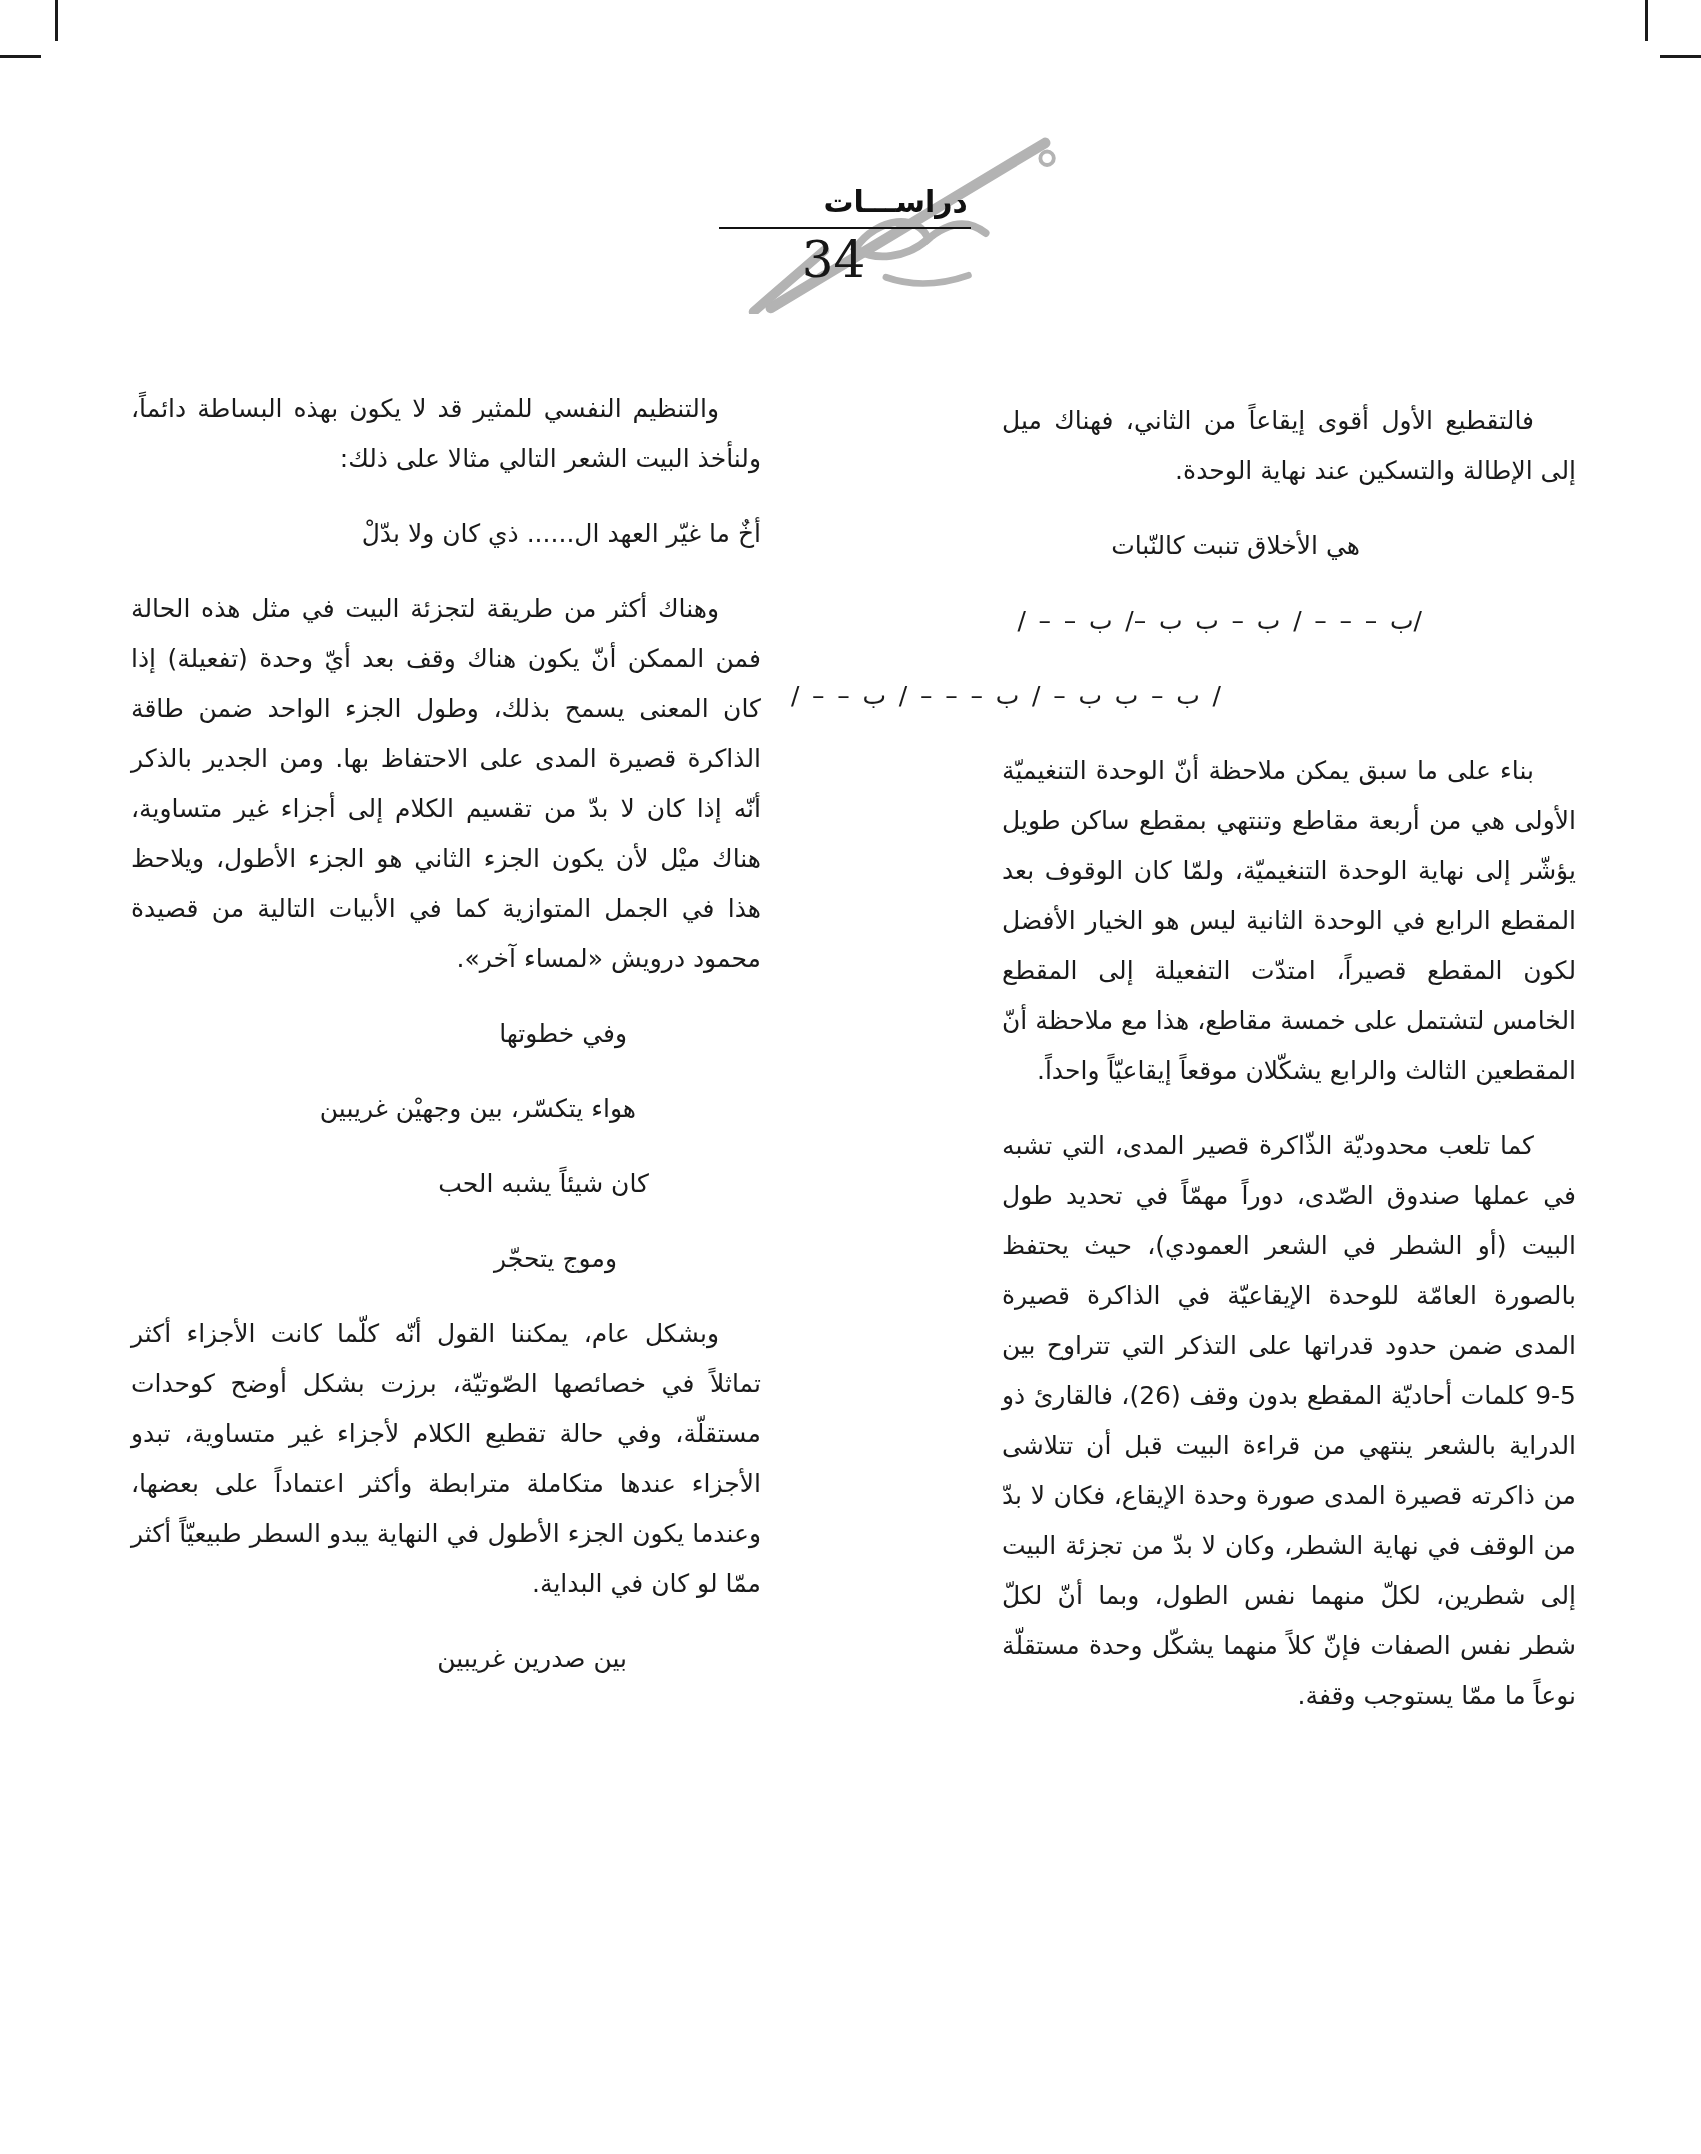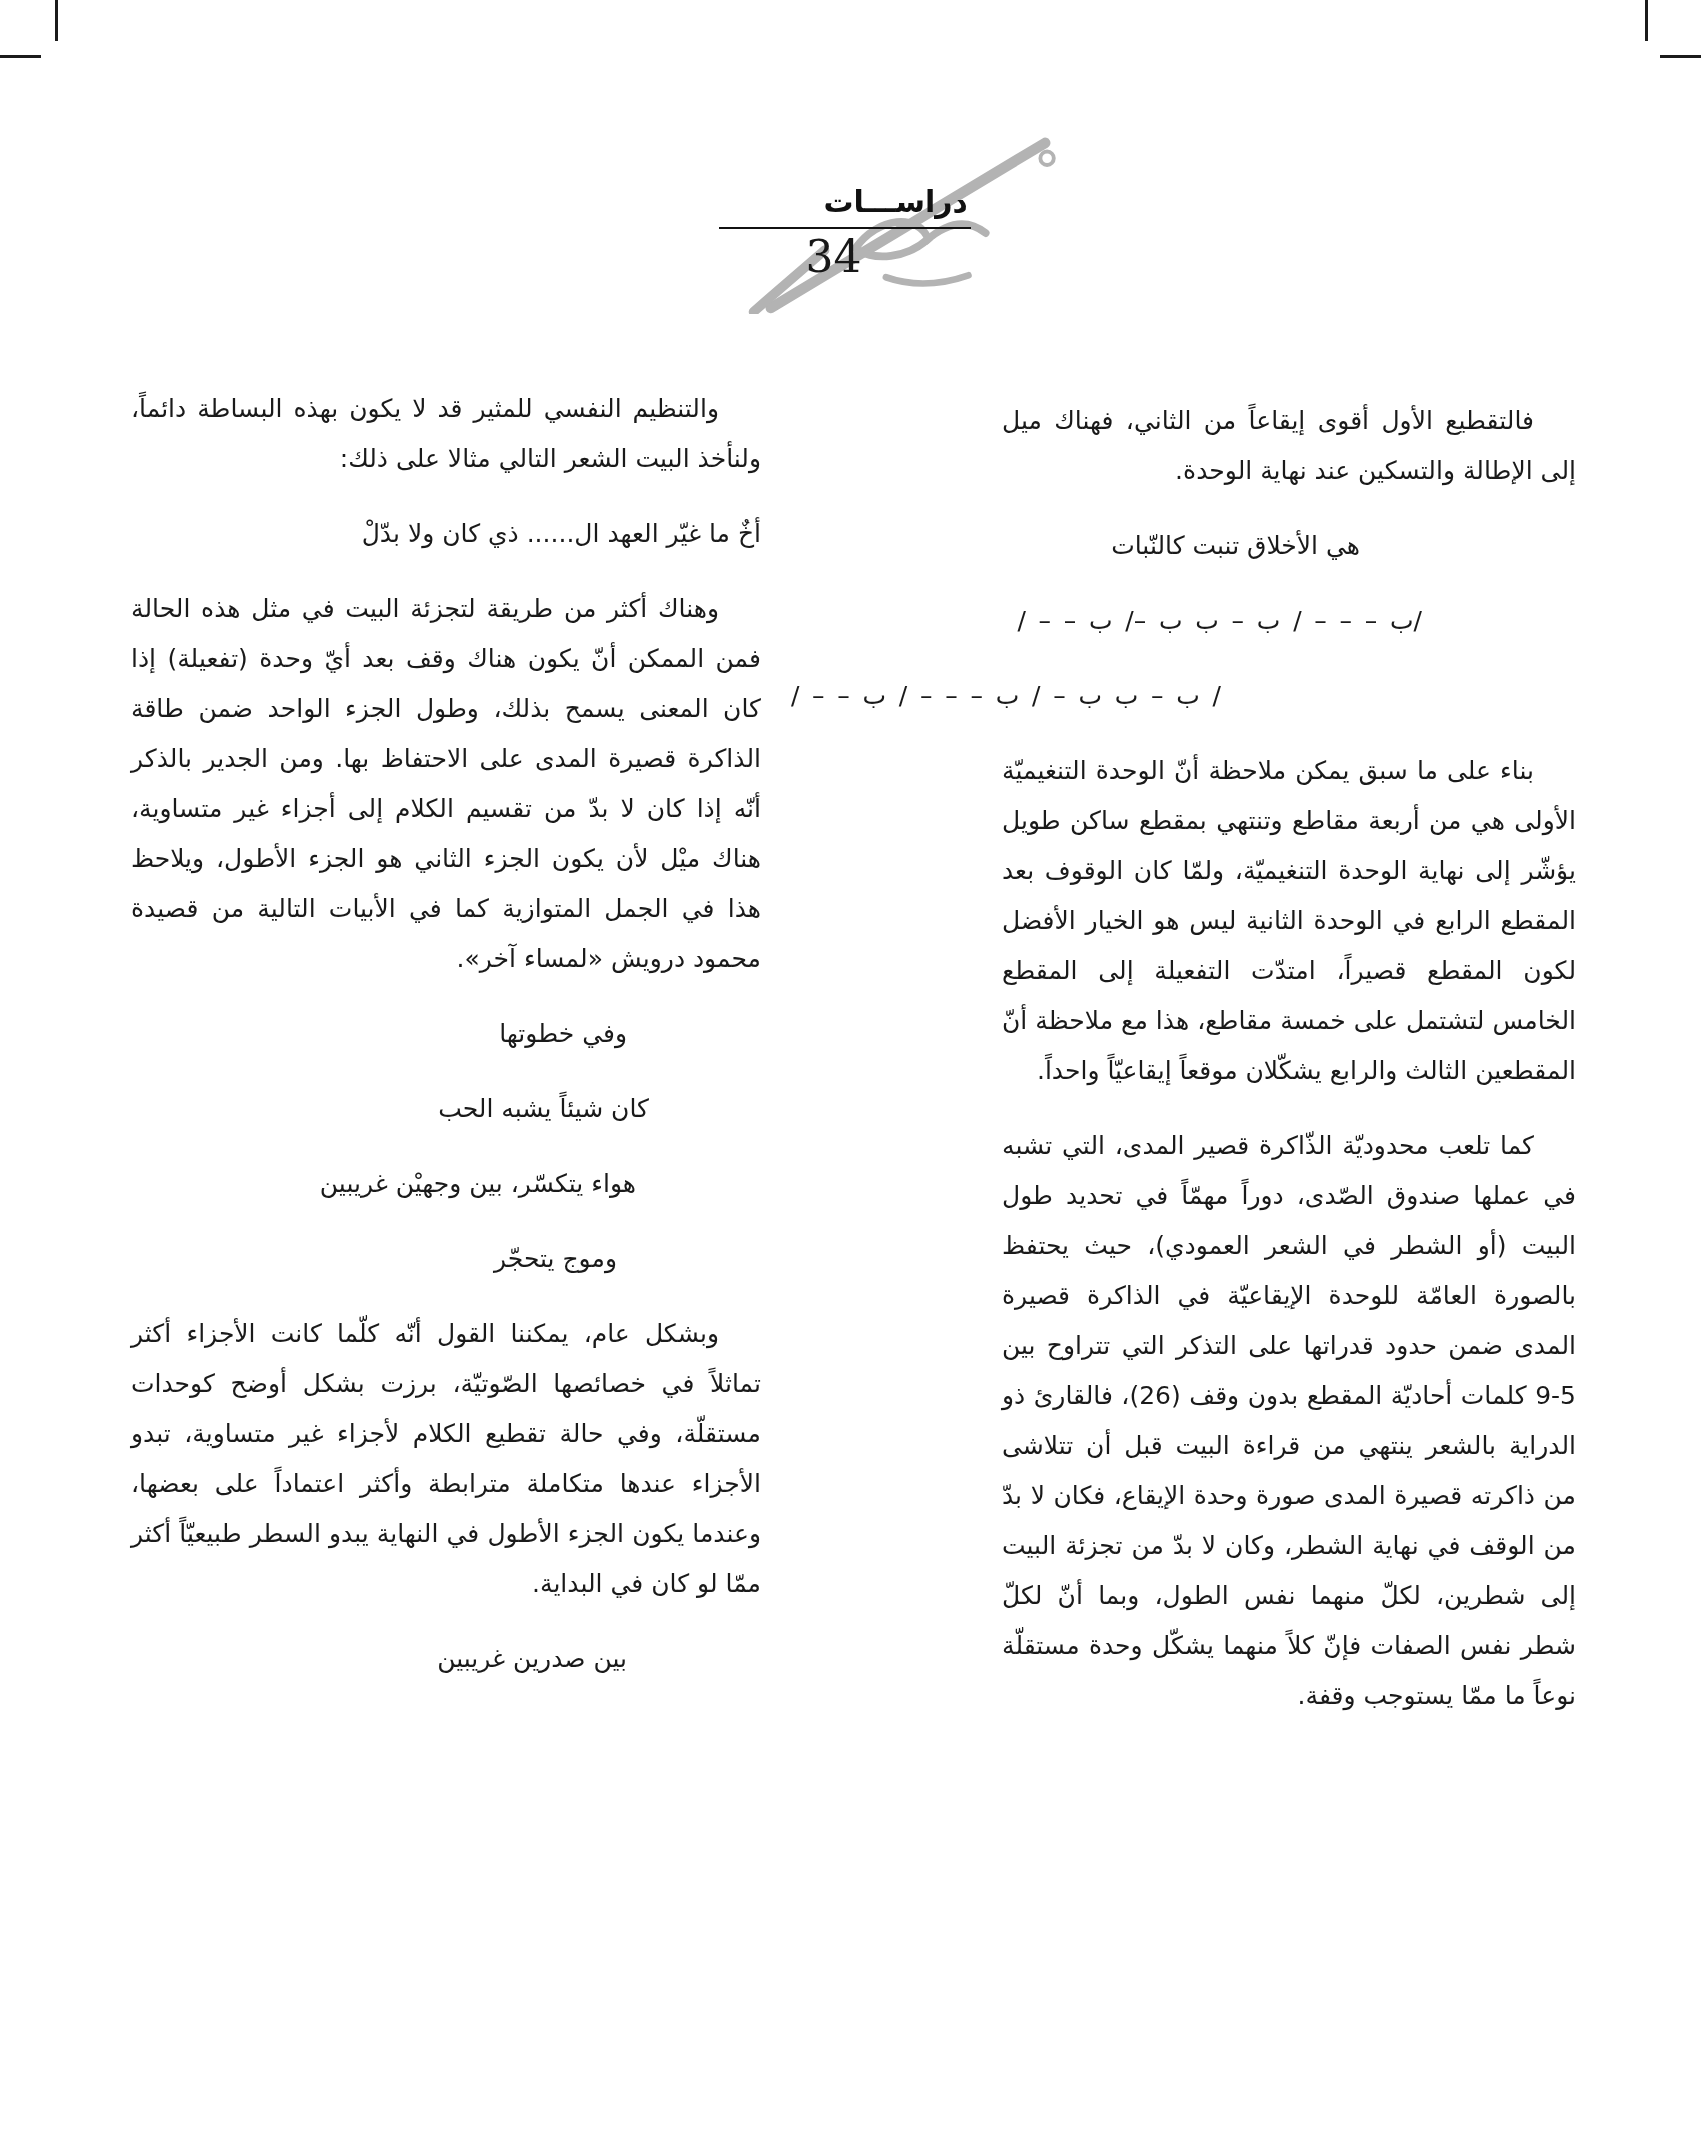--- a/index.html
+++ b/index.html
@@ -22,21 +22,21 @@
   .logo-svg{position:absolute;left:742px;top:133px;width:331px;height:181px;}
   .section-title{
     position:absolute;right:733px;top:184px;
     direction:rtl;font-size:30px;font-weight:bold;color:#111;
     letter-spacing:1px;white-space:nowrap;
   }
   .header-rule{position:absolute;left:719px;top:227px;width:252px;height:1.9px;background:#111;}
   .page-number{
     position:absolute;left:788px;top:231px;width:91px;
     text-align:center;font-family:"DejaVu Serif", serif;
-    font-size:44px;color:#171717;
+    font-size:50px;color:#171717;
   }
 
   
   .col{
     position:absolute;direction:rtl;
     font-size:25px;line-height:50px;
     text-align:justify;text-justify:inter-word;
   }
   .col-right{left:1002px;top:396px;width:574px;}
   .col-left{left:131px;top:384px;width:630px;}
@@ -77,21 +77,21 @@
       <div class="blk metric" style="padding-right: 154px;">/ب – – – / ب – ب ب –/ ب – – /</div>
       <div class="blk metric" style="padding-right: 355px;">/ ب – ب ب – / ب – – – / ب – – /</div>
       <div class="blk paragraph">بناء على ما سبق يمكن ملاحظة أنّ الوحدة التنغيميّة الأولى هي من أربعة مقاطع وتنتهي بمقطع ساكن طويل يؤشّر إلى نهاية الوحدة التنغيميّة، ولمّا كان الوقوف بعد المقطع الرابع في الوحدة الثانية ليس هو الخيار الأفضل لكون المقطع قصيراً، امتدّت التفعيلة إلى المقطع الخامس لتشتمل على خمسة مقاطع، هذا مع ملاحظة أنّ المقطعين الثالث والرابع يشكّلان موقعاً إيقاعيّاً واحداً.</div>
       <div class="blk paragraph">كما تلعب محدوديّة الذّاكرة قصير المدى، التي تشبه في عملها صندوق الصّدى، دوراً مهمّاً في تحديد طول البيت (أو الشطر في الشعر العمودي)، حيث يحتفظ بالصورة العامّة للوحدة الإيقاعيّة في الذاكرة قصيرة المدى ضمن حدود قدراتها على التذكر التي تتراوح بين 5-9 كلمات أحاديّة المقطع بدون وقف (26)، فالقارئ ذو الدراية بالشعر ينتهي من قراءة البيت قبل أن تتلاشى من ذاكرته قصيرة المدى صورة وحدة الإيقاع، فكان لا بدّ من الوقف في نهاية الشطر، وكان لا بدّ من تجزئة البيت إلى شطرين، لكلّ منهما نفس الطول، وبما أنّ لكلّ شطر نفس الصفات فإنّ كلاً منهما يشكّل وحدة مستقلّة نوعاً ما ممّا يستوجب وقفة.</div>
     </section>
   <section class="col col-left">
       <div class="blk paragraph">والتنظيم النفسي للمثير قد لا يكون بهذه البساطة دائماً، ولنأخذ البيت الشعر التالي مثالا على ذلك:</div>
       <div class="blk verse" style="padding-right: 0px;">أخٌ ما غيّر العهد ال...... ذي كان ولا بدّلْ</div>
       <div class="blk paragraph">وهناك أكثر من طريقة لتجزئة البيت في مثل هذه الحالة فمن الممكن أنّ يكون هناك وقف بعد أيّ وحدة (تفعيلة) إذا كان المعنى يسمح بذلك، وطول الجزء الواحد ضمن طاقة الذاكرة قصيرة المدى على الاحتفاظ بها. ومن الجدير بالذكر أنّه إذا كان لا بدّ من تقسيم الكلام إلى أجزاء غير متساوية، هناك ميْل لأن يكون الجزء الثاني هو الجزء الأطول، ويلاحظ هذا في الجمل المتوازية كما في الأبيات التالية من قصيدة محمود درويش «لمساء آخر».</div>
       <div class="blk verse" style="padding-right: 134px;">وفي خطوتها</div>
+      <div class="blk verse" style="padding-right: 125px;">هواء يتكسّر، بين وجهيْن غريبين</div>
       <div class="blk verse" style="padding-right: 112px;">كان شيئاً يشبه الحب</div>
-      <div class="blk verse" style="padding-right: 125px;">هواء يتكسّر، بين وجهيْن غريبين</div>
       <div class="blk verse" style="padding-right: 144px;">وموج يتحجّر</div>
       <div class="blk paragraph">وبشكل عام، يمكننا القول أنّه كلّما كانت الأجزاء أكثر تماثلاً في خصائصها الصّوتيّة، برزت بشكل أوضح كوحدات مستقلّة، وفي حالة تقطيع الكلام لأجزاء غير متساوية، تبدو الأجزاء عندها متكاملة مترابطة وأكثر اعتماداً على بعضها، وعندما يكون الجزء الأطول في النهاية يبدو السطر طبيعيّاً أكثر ممّا لو كان في البداية.</div>
       <div class="blk verse" style="padding-right: 134px;">بين صدرين غريبين</div>
     </section>
 
 </div>
 
 
 </body></html>

